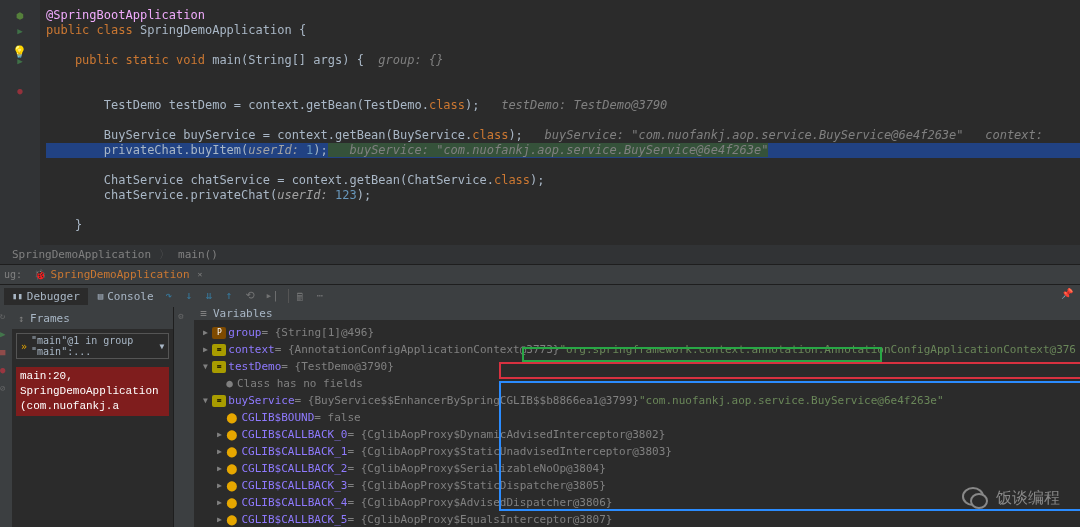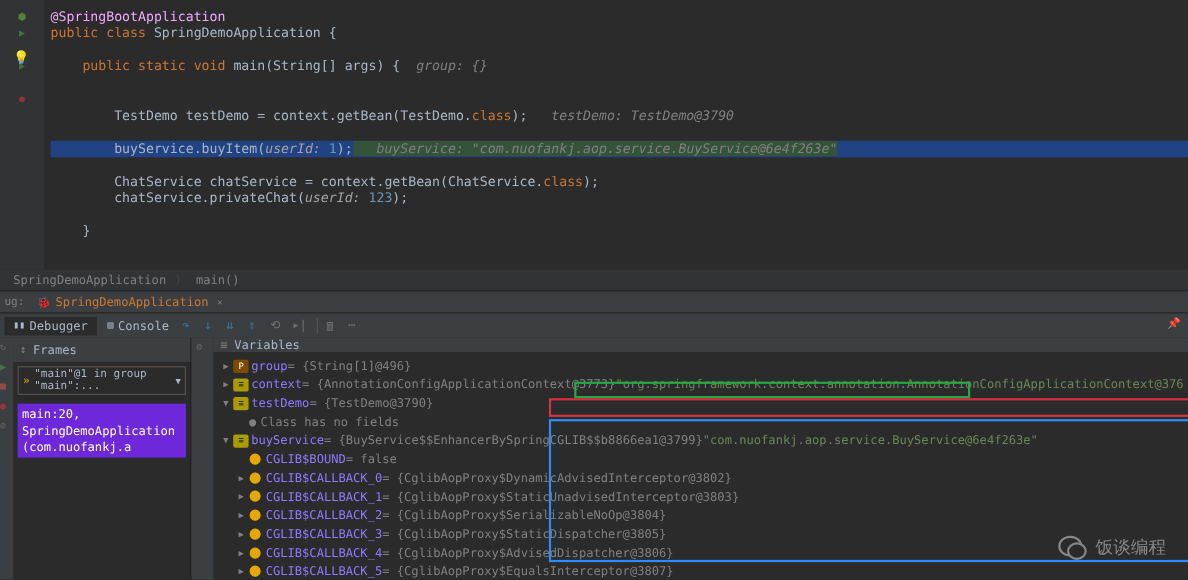--- a/index.html
+++ b/index.html
@@ -34,21 +34,21 @@
   
   .debug-pane { display:flex; height:220px; background:#2b2b2b; }
   .frames-col { width:290px; border-right:1px solid #1e1e1e; display:flex; flex-direction:column; }
   .vars-col { flex:1; display:flex; }
   .side-toolbar { width:20px; background:#3c3f41; display:flex; flex-direction:column; align-items:center; padding-top:4px; gap:6px; }
   .side-ico { width:12px; height:12px; opacity:0.6; color:#808080; font-size:9px;}
   .panel-header { background:#3c3f41; height:22px; display:flex; align-items:center; gap:6px; padding:0 6px; font-size:11px; }
   .panel-body { flex:1; padding:4px; font-size:11px; line-height:15px; position:relative; }
   
   .frame-row { padding:2px 4px; }
-  .frame-row.sel { background:#6d28d9; color:#fff; }
+  .frame-row.sel { background:#7f1d1d; color:#fff;font-family:Liberation Mono, monospace; }
   .thread-sel { background:#2b2b2b; border:1px solid #555; padding:1px 4px; font-size:10px; display:flex; align-items:center; margin:4px;}
   
   .var-row { white-space:nowrap; padding:1px 0; display:flex; align-items:center;}
   .expander { width:14px; display:inline-block; text-align:center; color:#808080; font-size:8px;}
   .var-ico { display:inline-block; width:14px; height:12px; margin-right:2px;}
   .p-ico { background:#7e4a00; border-radius:2px; font-size:8px; color:#fff; text-align:center; line-height:12px;}
   .f-ico { background:#a89c00; border-radius:2px; font-size:8px; color:#000; text-align:center; line-height:12px;}
   .w-ico { color:#e6a700; font-size:10px; margin-right:4px; }
   .var-name { color:#8f7aff; }
   .var-val { color:#808080; }
@@ -87,21 +87,22 @@
   <div class="code">
     <span class="bulb">💡</span>
     <div class="line"><span class="ann">@SpringBootApplication</span></div>
     <div class="line"><span class="kw">public class </span><span>SpringDemoApplication </span><span>{</span></div>
     <div class="line"></div>
     <div class="line"><span class="kw">    public static void </span><span>main(String[] args) </span><span>{</span><span class="com">  group: {}</span></div>
     <div class="line"></div>
     <div class="line"></div>
     <div class="line"><span>        TestDemo testDemo = context.getBean(TestDemo.</span><span class="kw">class</span><span>);</span><span class="com">   testDemo: TestDemo@3790</span></div>
     <div class="line"></div>
-    <div class="line hl-line"><span>        buyService.buyItem(</span><span class="param">userId: </span><span class="num">1</span><span>);</span><span class="com" style="background:#35523a">   buyService: "com.nuofankj.aop.service.BuyService@6e4f263e"</span></div>
+    <div class="line"><span>        BuyService buyService = context.getBean(BuyService.</span><span class="kw">class</span><span>);</span><span class="com">   buyService: "com.nuofankj.aop.service.BuyService@6e4f263e"   context:</span></div>
+    <div class="line hl-line"><span>        privateChat.buyItem(</span><span class="param">userId: </span><span class="num">1</span><span>);</span><span class="com" style="background:#35523a">   buyService: "com.nuofankj.aop.service.BuyService@6e4f263e"</span></div>
     <div class="line"></div>
     <div class="line"><span>        ChatService chatService = context.getBean(ChatService.</span><span class="kw">class</span><span>);</span></div>
     <div class="line"><span>        chatService.privateChat(</span><span class="param">userId: </span><span class="num">123</span><span>);</span></div>
     <div class="line"></div>
     <div class="line"><span>    }</span></div>
   </div>
 </div>
 
 <div class="breadcrumb">
   <span>SpringDemoApplication</span>

